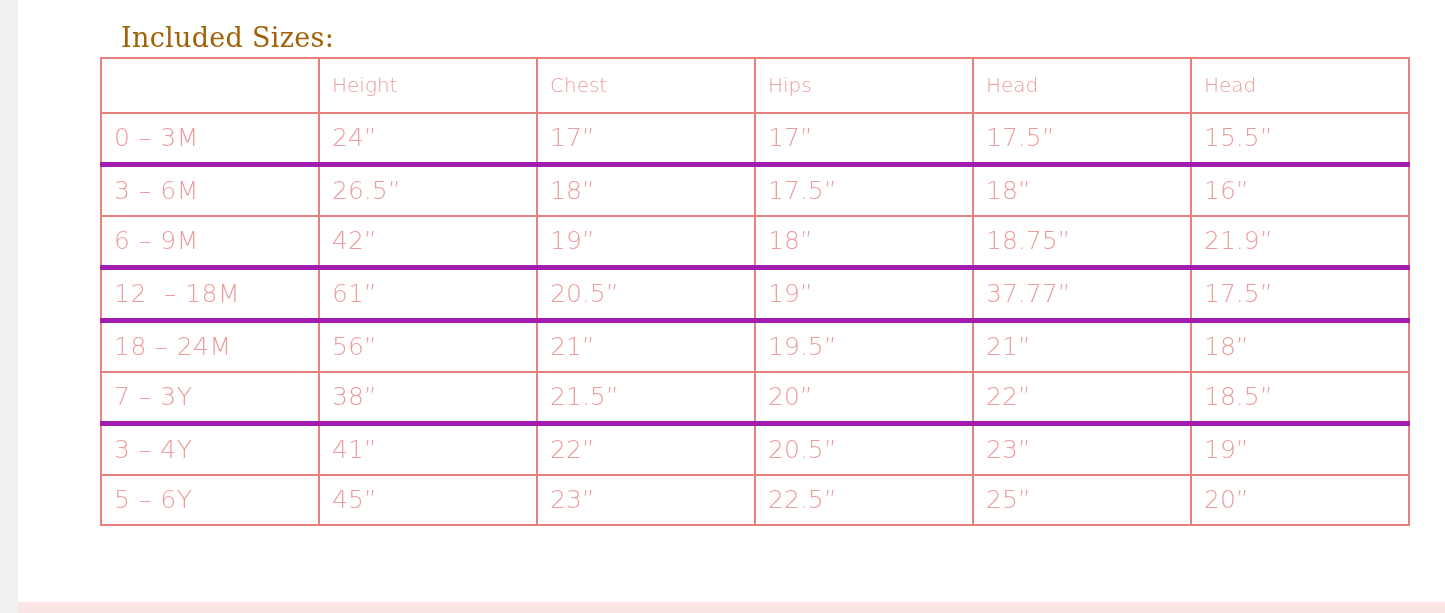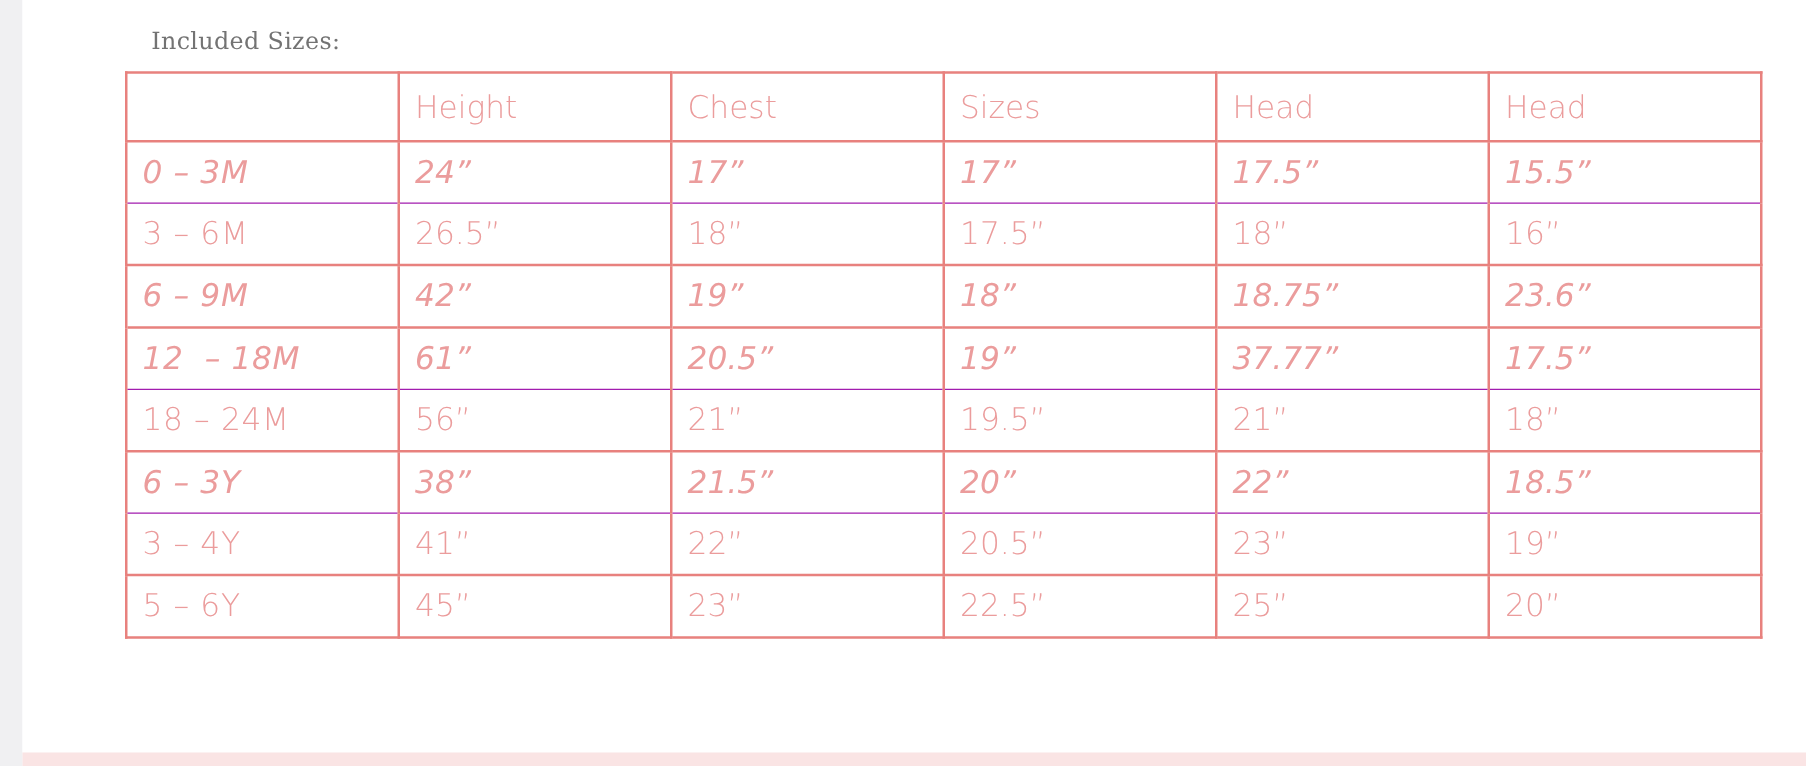--- a/index.html
+++ b/index.html
@@ -42,23 +42,23 @@
     width: 1427px;
     height: 602px;
     background: #ffffff;
   }
 
   .title {
     position: absolute;
     left: 103px;
     top: 22px;
     font-family: "DejaVu Serif", "Liberation Serif", serif;
-    font-size: 19px;
+    font-size: 27px;
     font-weight: 400;
-    color: #737373;
+    color: #a16207;
     letter-spacing: 0.3px;
     white-space: nowrap;
   }
 
   .table-wrap {
     position: absolute;
     left: 82px;
     top: 57px;
     width: 1308px;
   }
@@ -86,30 +86,29 @@
     text-align: left;
     vertical-align: middle;
     height: 34px;
     font-weight: 300;
     white-space: pre;
     overflow: hidden;
   }
 
   table.size-chart thead th {
     color: #eb9c9c;
-    font-size: 25px;
+    font-size: 20px;
     height: 36px;
     padding-top: 8px;
     padding-bottom: 9px;
   }
 
   
   table.size-chart tr.soft-bottom td {
-    border-bottom: 1px solid #a21caf;
-    font-style: italic;
+    border-bottom: 5px solid #a21caf;
   }
   table.size-chart tr.soft-top td {
     border-top: 1px solid #4d7c0f;
   }
 
   table.size-chart td.size-label {
     letter-spacing: 0.5px;
   }
 </style>
 </head>
@@ -129,21 +128,21 @@
           <col class="cx">
           <col class="cx">
           <col class="cx">
           <col class="cx">
       </colgroup>
       <thead>
         <tr>
           <th></th>
           <th>Height</th>
           <th>Chest</th>
-          <th>Sizes</th>
+          <th>Hips</th>
           <th>Head</th>
           <th>Head</th>
         </tr>
       </thead>
       <tbody>
 
         <tr class="soft-bottom">
           <td class="size-label">0 – 3M</td>
           <td>24”</td>
           <td>17”</td>
@@ -160,21 +159,21 @@
           <td>18”</td>
           <td>16”</td>
         </tr>
 
         <tr class="soft-bottom">
           <td class="size-label">6 – 9M</td>
           <td>42”</td>
           <td>19”</td>
           <td>18”</td>
           <td>18.75”</td>
-          <td>23.6”</td>
+          <td>21.9”</td>
         </tr>
 
 
         <tr class="soft-bottom">
           <td class="size-label">12  – 18M</td>
           <td>61”</td>
           <td>20.5”</td>
           <td>19”</td>
           <td>37.77”</td>
           <td>17.5”</td>
@@ -183,21 +182,21 @@
         <tr class="soft-top">
           <td class="size-label">18 – 24M</td>
           <td>56”</td>
           <td>21”</td>
           <td>19.5”</td>
           <td>21”</td>
           <td>18”</td>
         </tr>
 
         <tr class="soft-bottom">
-          <td class="size-label">6 – 3Y</td>
+          <td class="size-label">7 – 3Y</td>
           <td>38”</td>
           <td>21.5”</td>
           <td>20”</td>
           <td>22”</td>
           <td>18.5”</td>
         </tr>
 
         <tr class="soft-top">
           <td class="size-label">3 – 4Y</td>
           <td>41”</td>

